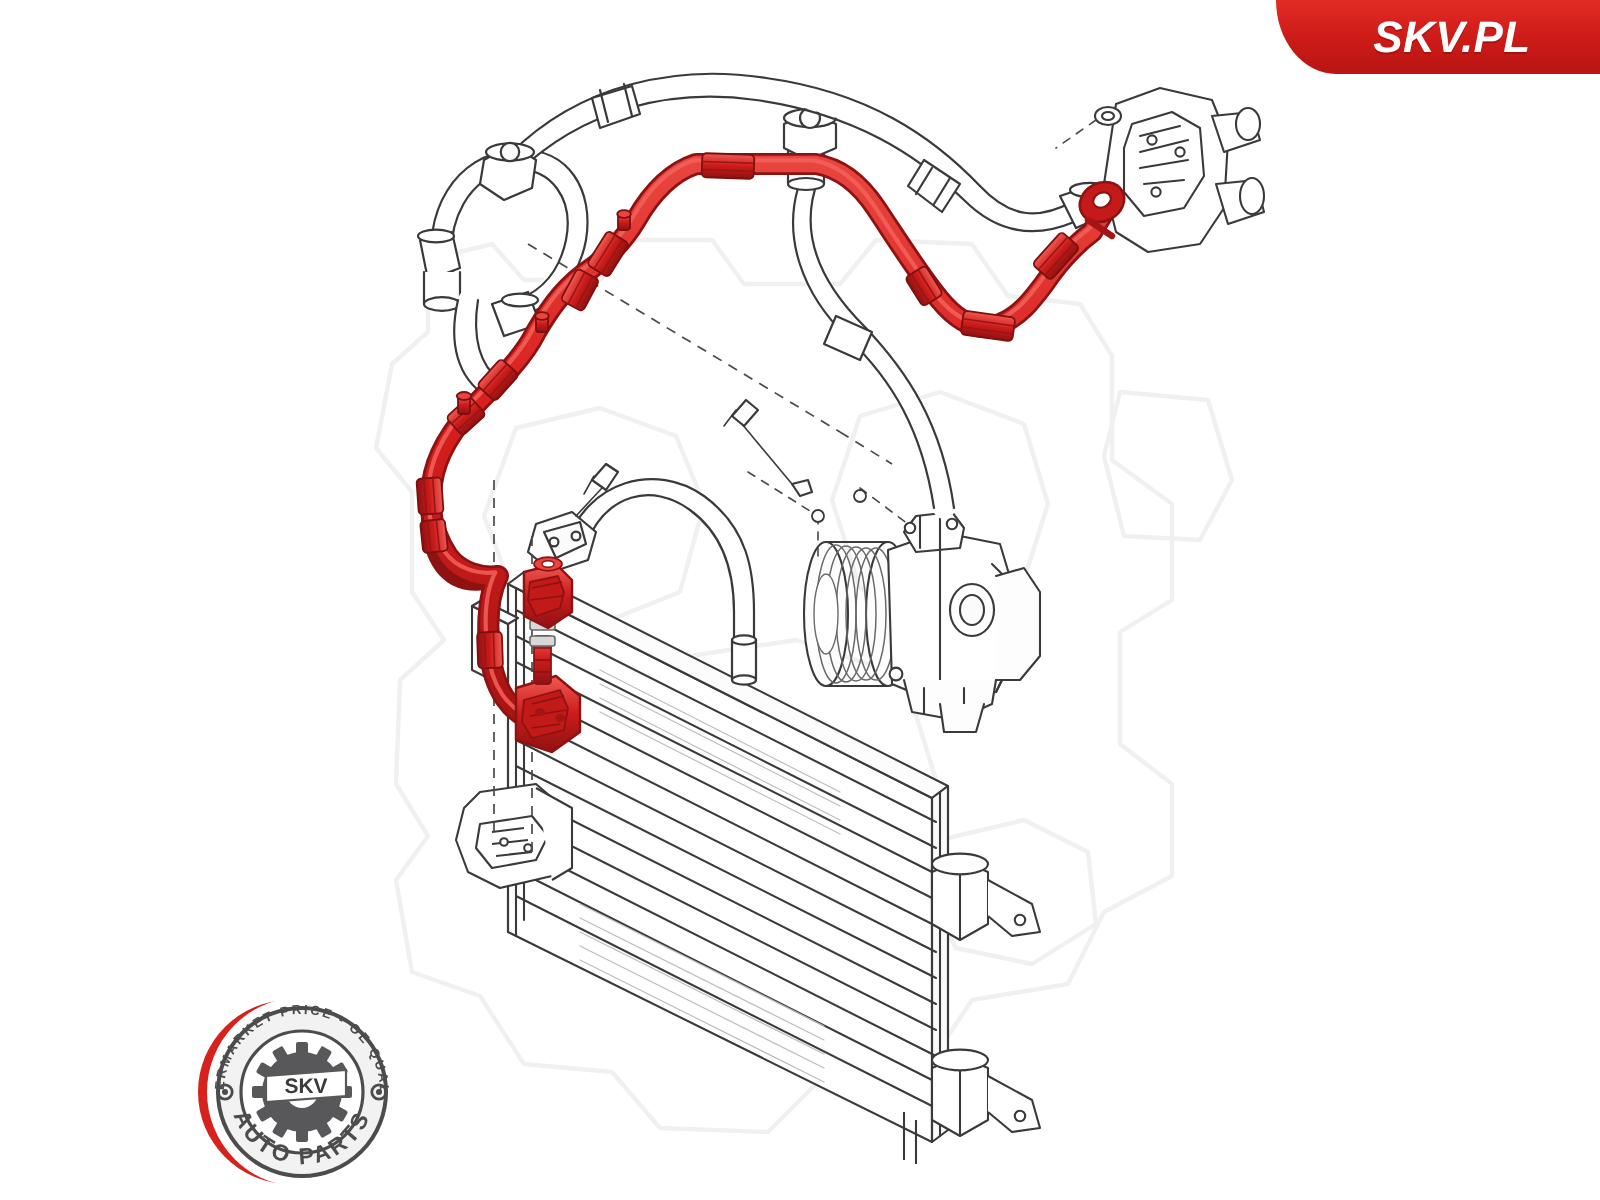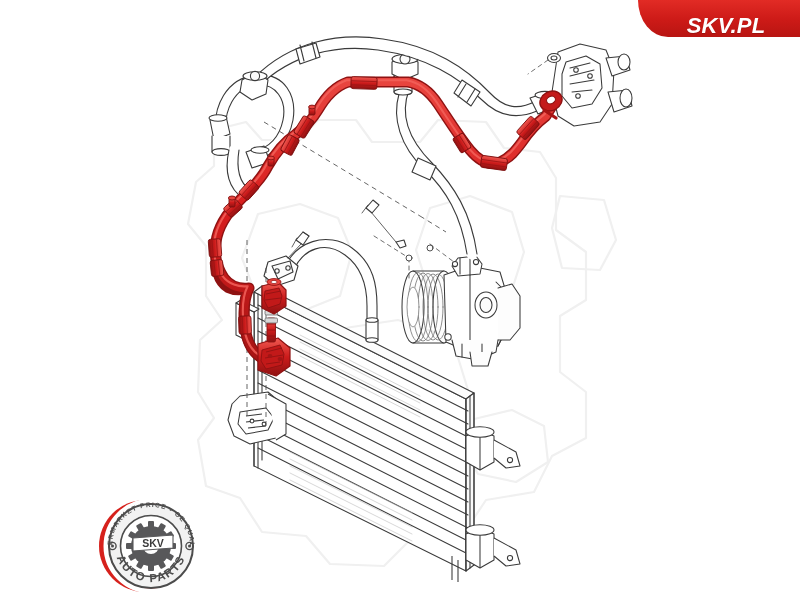--- a/index.html
+++ b/index.html
@@ -29,21 +29,21 @@
   
   #brand-banner {
     position: absolute;
     top: 0;
     right: 0;
     width: 162px;
     height: 37px;
     background: linear-gradient(180deg, #e22b25 0%, #cc1a17 55%, #b81512 100%);
     border-bottom-left-radius: 30px 37px;
     display: flex;
-    align-items: flex-end;
+    align-items: center;
     justify-content: center;
     box-sizing: border-box;
     padding-left: 14px;
   }
   #brand-banner .brand-text {
     color: #ffffff;
     font-family: "Liberation Sans", sans-serif;
     font-weight: bold;
     font-style: italic;
     font-size: 22px;

